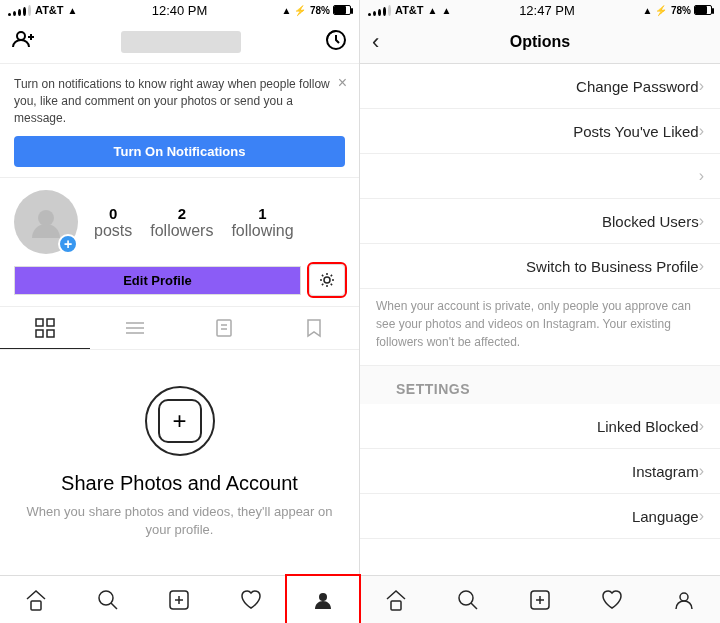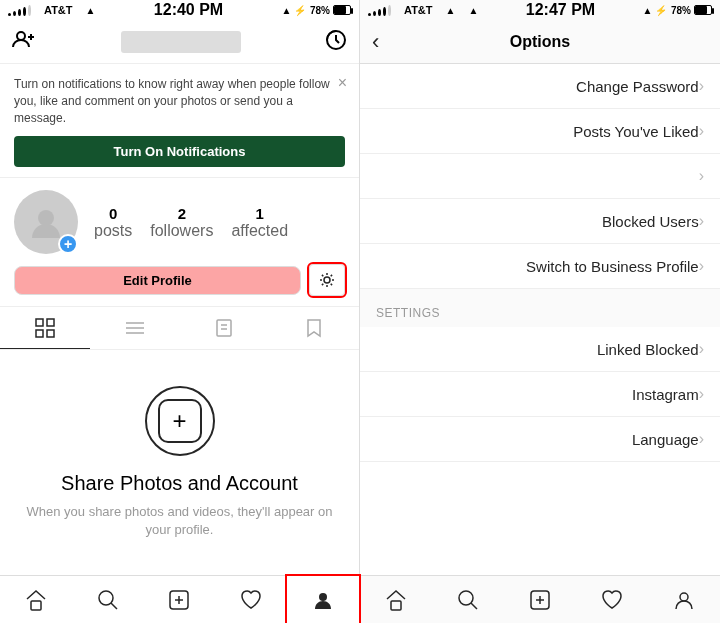--- a/index.html
+++ b/index.html
@@ -26,22 +26,22 @@
     .status-bar {
       height: 20px;
       background: #fff;
       display: flex;
       align-items: center;
       justify-content: space-between;
       padding: 0 8px;
       font-size: 11px;
       font-weight: 600;
     }
-    .status-bar-left { display: flex; align-items: center; gap: 13px; }
-    .status-bar-center { font-size: 16px; font-weight: 700; }
+    .status-bar-left { display: flex; align-items: center; gap: 4px; }
+    .status-bar-center { font-size: 13px; font-weight: 400; }
     .status-bar-right { display: flex; align-items: center; gap: 3px; font-size: 10px; }
 
     .top-nav {
       height: 44px;
       display: flex;
       align-items: center;
       justify-content: space-between;
       padding: 0 12px;
       border-bottom: 1px solid #eee;
     }
@@ -73,21 +73,21 @@
     }
     .notif-close {
       position: absolute;
       top: 10px;
       right: 12px;
       font-size: 16px;
       color: #999;
       cursor: pointer;
     }
     .turn-on-btn {
-      background: #14532d;
+      background: #3b82f6;
       color: #fff;
       border: none;
       border-radius: 4px;
       padding: 8px 0;
       width: 100%;
       font-size: 13px;
       font-weight: 600;
       cursor: pointer;
       display: block;
       text-align: center;
@@ -144,23 +144,23 @@
 
     .profile-buttons {
       padding: 4px 14px 10px;
       display: flex;
       align-items: center;
       gap: 8px;
     }
     .edit-profile-btn {
       flex: 1;
       border: 1px solid #ddd;
-      border-radius: 8px;
+      border-radius: 0;
       padding: 6px 0;
-      background: #fca5a5;
+      background: #8b5cf6;
       font-size: 13px;
       font-weight: 600;
       text-align: center;
       cursor: pointer;
     }
     .gear-btn {
       width: 36px;
       height: 32px;
       border: 1px solid #ddd;
       border-radius: 4px;
@@ -348,25 +348,26 @@
       font-size: 12px;
       color: #999;
       line-height: 1.5;
     }
 
     .section-header {
       padding: 14px 16px 6px;
       background: #fafafa;
     }
     .section-header-text {
-      font-size: 12px;
+      font-size: 14px;
       color: #999;
-      font-weight: 400;
+      font-weight: 700;
       letter-spacing: 0.5px;
       text-transform: uppercase;
+      margin-left: 20px;
     }
 
     .right-bottom-nav {
       height: 48px;
       border-top: 1px solid #ddd;
       display: flex;
       align-items: center;
       background: #fafafa;
     }
     .right-bottom-item {
@@ -450,21 +451,21 @@
       <div class="stat-item">
         <span class="stat-num">0</span>
         <span class="stat-label">posts</span>
       </div>
       <div class="stat-item">
         <span class="stat-num">2</span>
         <span class="stat-label">followers</span>
       </div>
       <div class="stat-item">
         <span class="stat-num">1</span>
-        <span class="stat-label">affected</span>
+        <span class="stat-label">following</span>
       </div>
     </div>
   </div>
 
   <div class="profile-buttons">
     <button class="edit-profile-btn">Edit Profile</button>
     <div class="gear-btn">
       <svg width="16" height="16" viewBox="0 0 16 16" fill="none" stroke="#262626" stroke-width="1.5">
         <circle cx="8" cy="8" r="3"></circle>
         <path d="M8 1v2M8 13v2M1 8h2M13 8h2M2.9 2.9l1.4 1.4M11.7 11.7l1.4 1.4M2.9 13.1l1.4-1.4M11.7 4.3l1.4-1.4"></path>
@@ -596,20 +597,23 @@
       <span class="option-label">Blocked Users</span>
       <span class="chevron">›</span>
     </div>
 
     <div class="option-item">
       <span class="option-label">Switch to Business Profile</span>
       <span class="chevron">›</span>
     </div>
 
 
+    <div class="option-description">
+      <p>When your account is private, only people you approve can see your photos and videos on Instagram. Your existing followers won't be affected.</p>
+    </div>
 
     <div class="section-header">
       <span class="section-header-text">SETTINGS</span>
     </div>
 
     <div class="option-item">
       <span class="option-label">Linked Blocked</span>
       <span class="chevron">›</span>
     </div>
 

